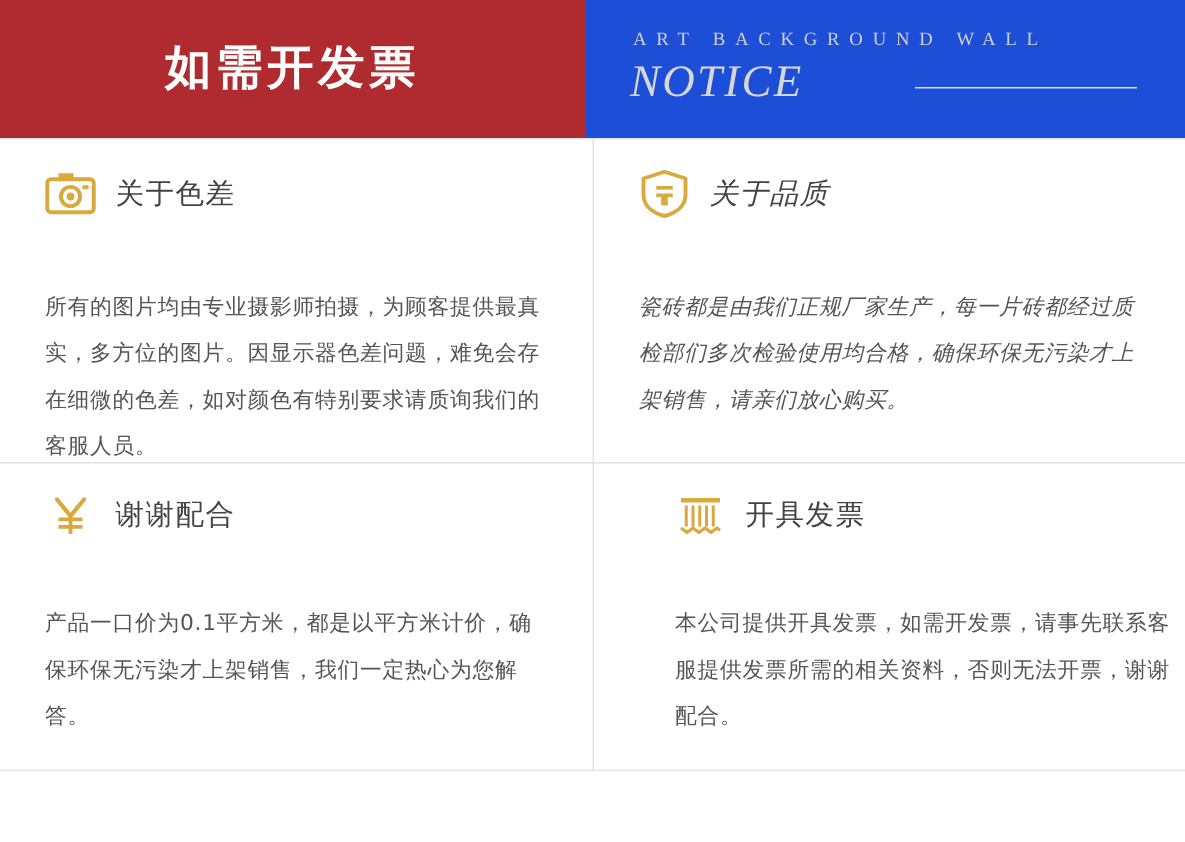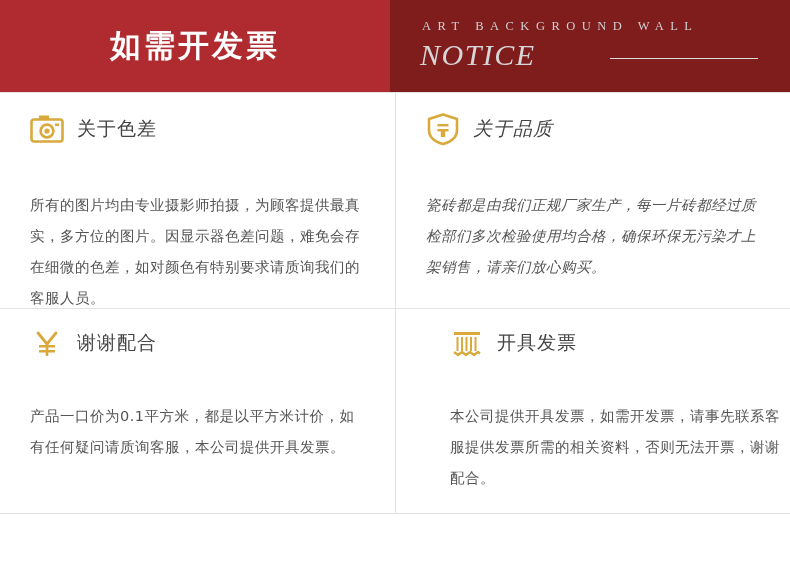--- a/index.html
+++ b/index.html
@@ -40,21 +40,21 @@
   .header-title {
     color: #ffffff;
     font-size: 31px;
     font-weight: bold;
     letter-spacing: 3px;
     line-height: 1;
     padding-bottom: 2px;
   }
   .header-right {
     flex: 1;
-    background: #7f1d1d;
+    background: #1d4ed8;
     position: relative;
     padding-left: 32px;
     box-sizing: border-box;
   }
   .header-en-top {
     position: absolute;
     top: 19px;
     left: 32px;
     color: #cfcfcf;
     font-size: 12.5px;
@@ -197,21 +197,21 @@
     <div class="cell c3">
       <div class="cell-head">
         <svg class="cell-icon" viewBox="0 0 34 34">
           <path d="M8 7 L17 18 L26 7" fill="none" stroke="#d9a93c" stroke-width="2.8" stroke-linecap="round"></path>
           <rect x="9" y="19" width="16" height="2.5" fill="#d9a93c"></rect>
           <rect x="9" y="24" width="16" height="2.5" fill="#d9a93c"></rect>
           <rect x="15.7" y="17" width="2.6" height="13" fill="#d9a93c"></rect>
         </svg>
         <div class="cell-title">谢谢配合</div>
       </div>
-      <div class="cell-body">产品一口价为0.1平方米，都是以平方米计价，如有任何疑问请质询客服，本公司提供开具发票。</div>
+      <div class="cell-body">产品一口价为0.1平方米，都是以平方米计价，确保环保无污染才上架销售，我们一定热心为您解答。</div>
     </div>
 
     <div class="cell c4">
       <div class="cell-head">
         <svg class="cell-icon" viewBox="0 0 34 34">
           <rect x="4" y="6" width="26" height="3" fill="#d9a93c"></rect>
           <rect x="6.5" y="11" width="2" height="14" fill="#d9a93c"></rect>
           <rect x="11" y="11" width="2" height="14" fill="#d9a93c"></rect>
           <rect x="15.5" y="11" width="2" height="14" fill="#d9a93c"></rect>
           <rect x="20" y="11" width="2" height="14" fill="#d9a93c"></rect>

